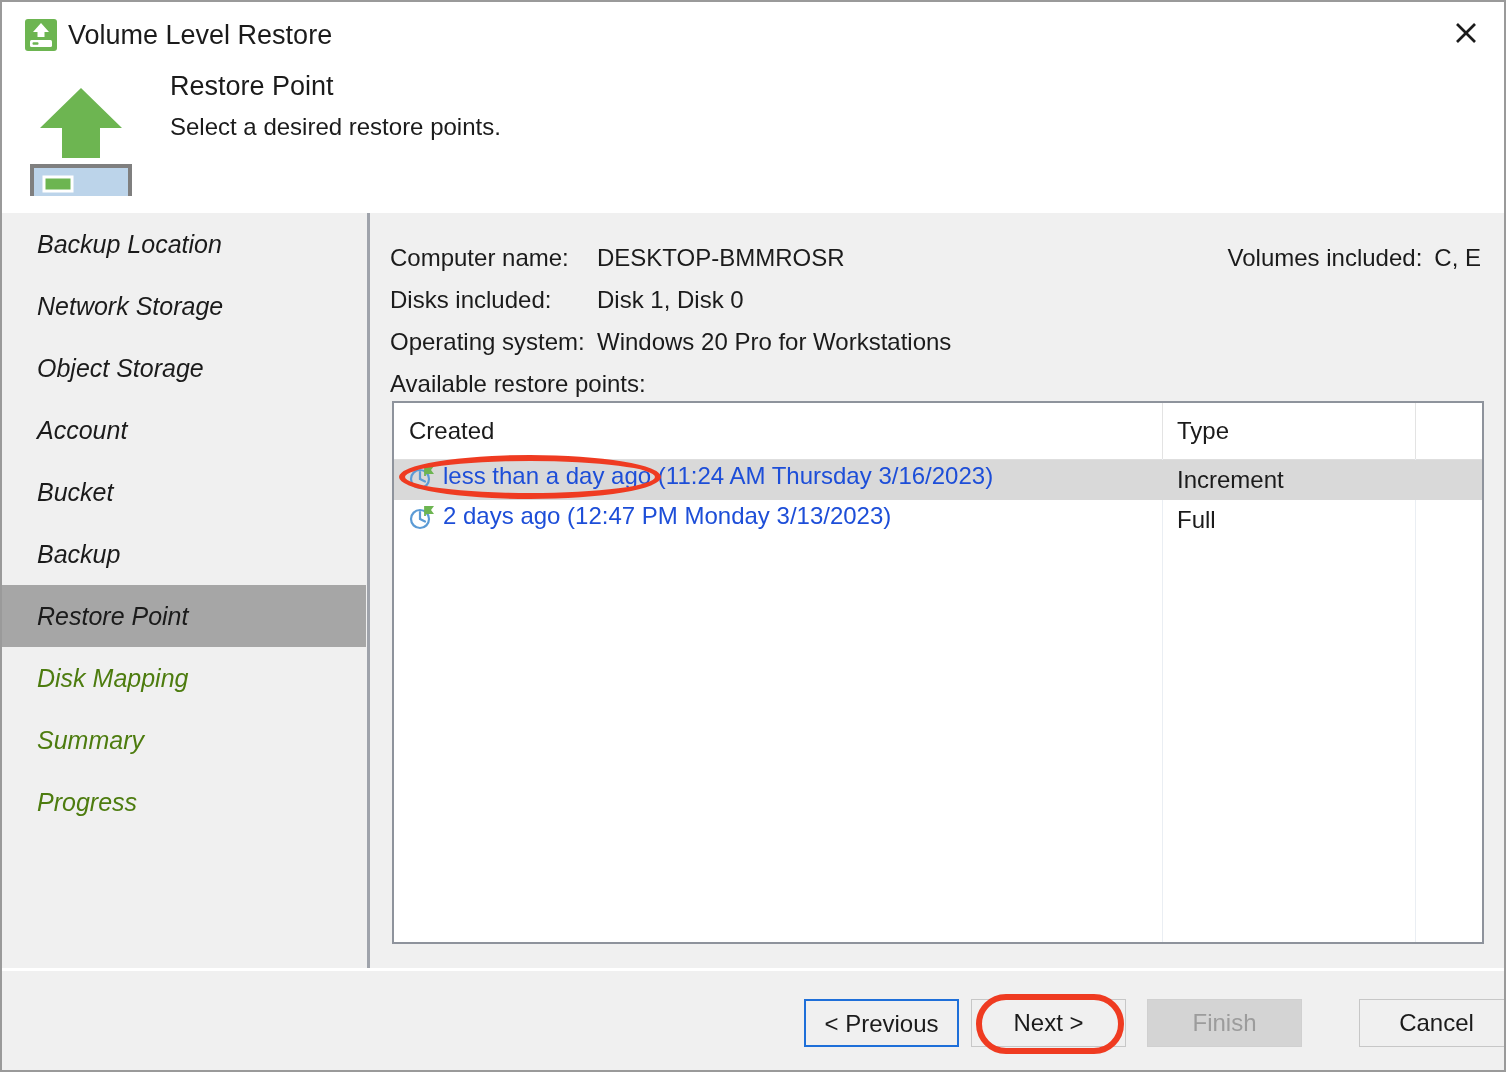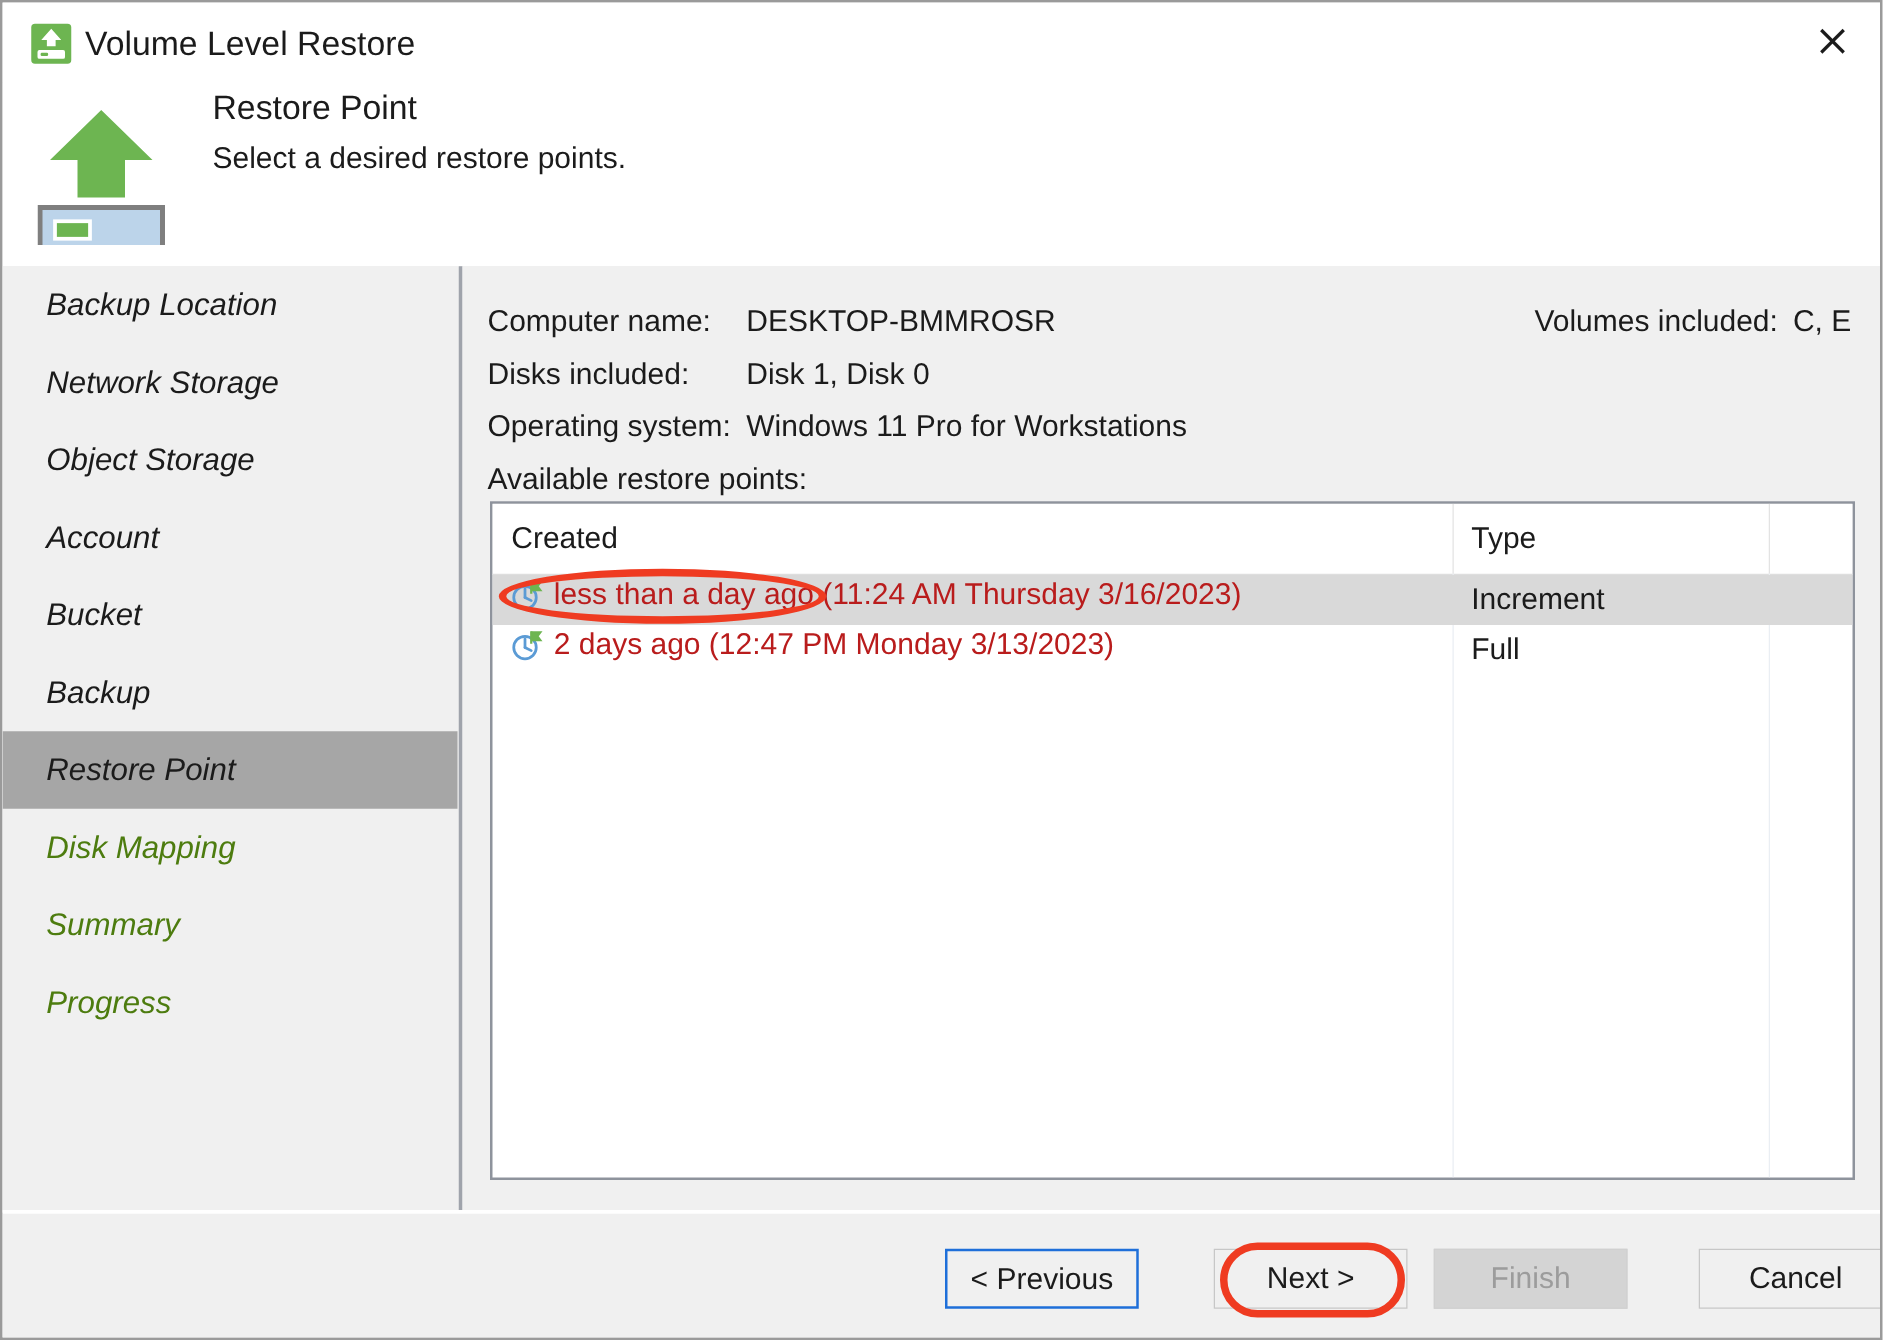--- a/index.html
+++ b/index.html
@@ -218,21 +218,21 @@
     height: 40px;
     cursor: default;
   }
   .list-row.selected { background: #d9d9d9; }
   .row-created {
     position: absolute;
     left: 15px; top: 0;
     height: 32px;
     line-height: 40px;
     font-size: 24px;
-    color: #b91c1c;
+    color: #1d4ed8;
     white-space: nowrap;
     display: flex;
     align-items: center;
   }
   .row-type {
     position: absolute;
     left: 783px; top: 0;
     height: 40px;
     line-height: 40px;
     font-size: 24px;
@@ -272,21 +272,21 @@
     font-family: "Liberation Sans", sans-serif;
     font-size: 24px;
     color: #1b1b1b;
     text-align: center;
     line-height: 46px;
     white-space: nowrap;
     cursor: pointer;
     padding: 0;
   }
   #btn-previous {
-    left: 754px;
+    left: 802px;
     border: 2px solid #1e6fd9;
   }
   #btn-next  { left: 969px; }
   #btn-finish {
     left: 1145px;
     background: #d4d4d4;
     border: 1px solid #d0d0d0;
     color: #9c9c9c;
   }
   #btn-cancel { left: 1357px; }
@@ -362,21 +362,21 @@
 
     <div id="main-panel">
 
       <div id="row-computer" class="info-row info-label">Computer name:</div>
       <div class="info-row info-value" style="top:31px;">DESKTOP-BMMROSR</div>
 
       <div id="row-disks" class="info-row info-label">Disks included:</div>
       <div class="info-row info-value" style="top:73px;">Disk 1, Disk 0</div>
 
       <div id="row-os" class="info-row info-label">Operating system:</div>
-      <div class="info-row info-value" style="top:115px;">Windows 11 Pro for Workstations</div>
+      <div class="info-row info-value" style="top:115px;">Windows 20 Pro for Workstations</div>
 
       <div id="volumes-wrap">
         <span>Volumes included:</span><span id="volumes-value">C, E</span>
       </div>
 
       <div id="row-available" class="info-row">Available restore points:</div>
 
       <div id="listbox">
         <div id="list-header">
           <div id="head-created" class="col-head">Created</div>

